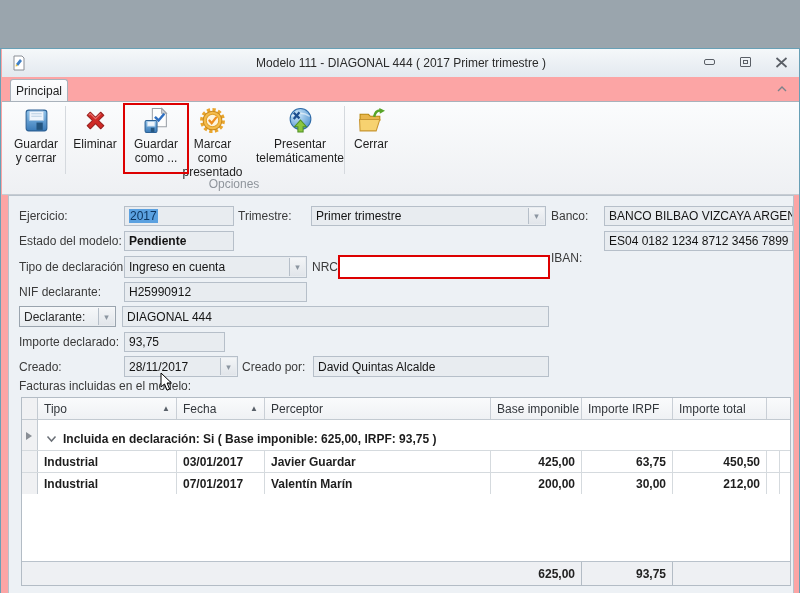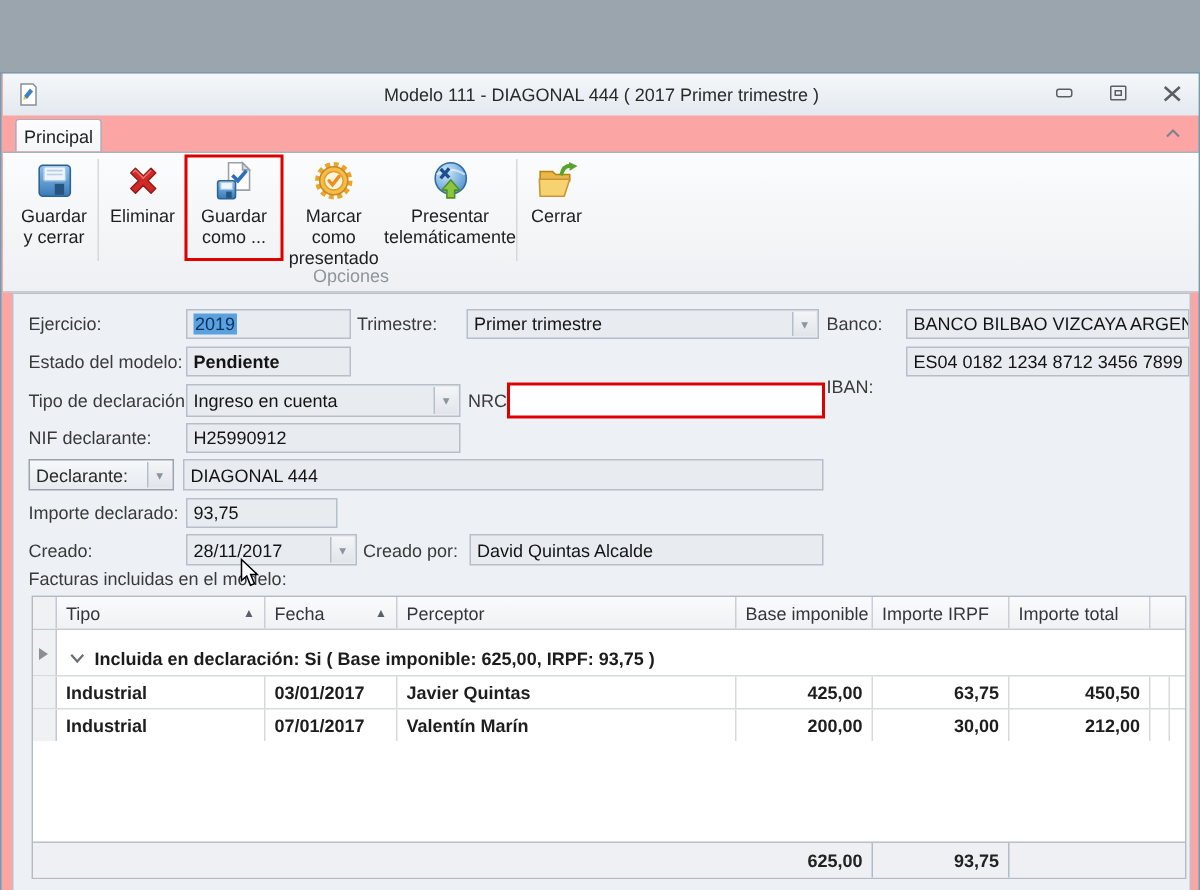--- a/index.html
+++ b/index.html
@@ -188,21 +188,21 @@
           <rect x="2" y="13" width="11.5" height="11.5" rx="1.5" fill="url(#fg2)" stroke="#2c6195"></rect>
           <rect x="4" y="14" width="7.5" height="4.5" fill="#eef5fc" stroke="#a9c8e4" stroke-width="0.7"></rect>
           <rect x="7.5" y="20" width="3.5" height="4" fill="#24557f"></rect>
         </svg>
       </span>
       <span class="rlbl">Guardar</span>
       <span class="rlbl">como ...</span>
     </div>
     <div class="red-rect rect-guardar-como"></div>
 
-    <div class="rbtn" style="left:187px;width:67px;">
+    <div class="rbtn" style="left:177px;width:67px;">
       <span class="ric">
         <svg width="27" height="27" viewBox="0 0 26 26">
           <circle cx="13" cy="13" r="10" fill="none" stroke="#e9a52c" stroke-width="4" stroke-dasharray="3 2.2"></circle>
           <circle cx="13" cy="13" r="9" fill="#f5bc4b" stroke="#c98a1e"></circle>
           <circle cx="13" cy="13" r="6" fill="#fdf4de" stroke="#e0a02a"></circle>
           <path d="M10 13 l2.2 2.6 l4.2-5.4" stroke="#ef8d1e" stroke-width="2.2" fill="none" stroke-linecap="round"></path>
         </svg>
       </span>
       <span class="rlbl">Marcar como</span>
       <span class="rlbl">presentado</span>
@@ -242,21 +242,21 @@
       <span class="rlbl"></span>
     </div>
 
     <div class="rgroup-caption">Opciones</div>
   </div>
 
   <div class="client"></div>
 
   <div class="flabel" style="left:18px;top:157px;height:20px;">Ejercicio:</div>
   <div class="ffield" style="left:123px;top:157px;width:110px;height:20px;">
-    <span class="selection">2019</span>
+    <span class="selection">2017</span>
   </div>
   <div class="flabel" style="left:237px;top:157px;height:20px;">Trimestre:</div>
   <div class="ffield fcombo" style="left:310px;top:157px;width:235px;height:20px;">
     <span>Primer trimestre</span>
     <span class="arrowbox">▾</span>
   </div>
   <div class="flabel" style="left:550px;top:157px;height:20px;">Banco:</div>
   <div class="ffield" style="left:603px;top:157px;width:189px;height:20px;">BANCO BILBAO VIZCAYA ARGENTARIA</div>
 
   <div class="flabel" style="left:18px;top:182px;height:20px;">Estado del modelo:</div>
@@ -325,21 +325,21 @@
           <path d="M1.5 1.5 L5.5 6 L9.5 1.5" fill="none" stroke="#6b7077" stroke-width="1.5"></path>
         </svg>
         <span>Incluida en declaración: Si ( Base imponible: 625,00,  IRPF: 93,75 )</span>
       </div>
     </div>
 
     <div class="g-row g-data">
       <div class="g-ind"></div>
       <div class="dcell c-tipo">Industrial</div>
       <div class="dcell c-fecha">03/01/2017</div>
-      <div class="dcell c-perc">Javier Quintas</div>
+      <div class="dcell c-perc">Javier Guardar</div>
       <div class="dcell dnum c-base">425,00</div>
       <div class="dcell dnum c-irpf">63,75</div>
       <div class="dcell dnum c-total">450,50</div>
       <div class="dcell c-fill"></div>
     </div>
 
     <div class="g-row g-data">
       <div class="g-ind"></div>
       <div class="dcell c-tipo">Industrial</div>
       <div class="dcell c-fecha">07/01/2017</div>

